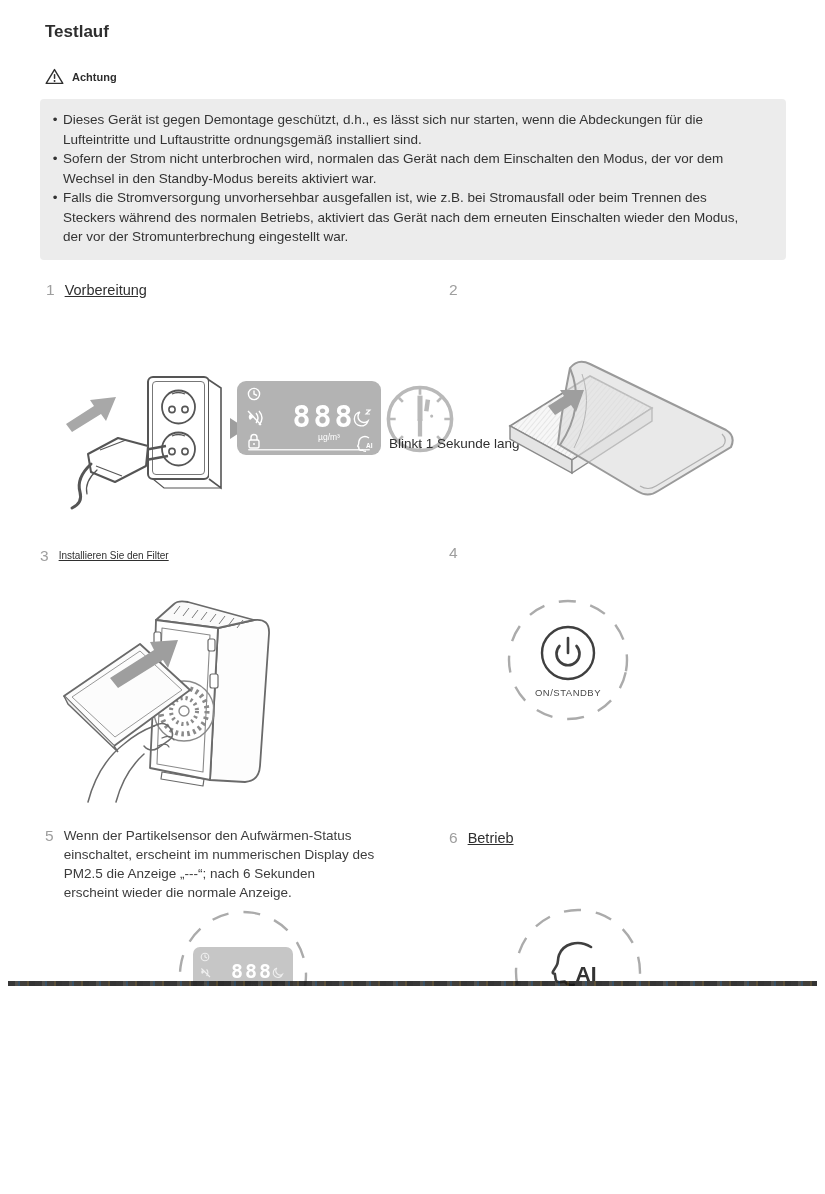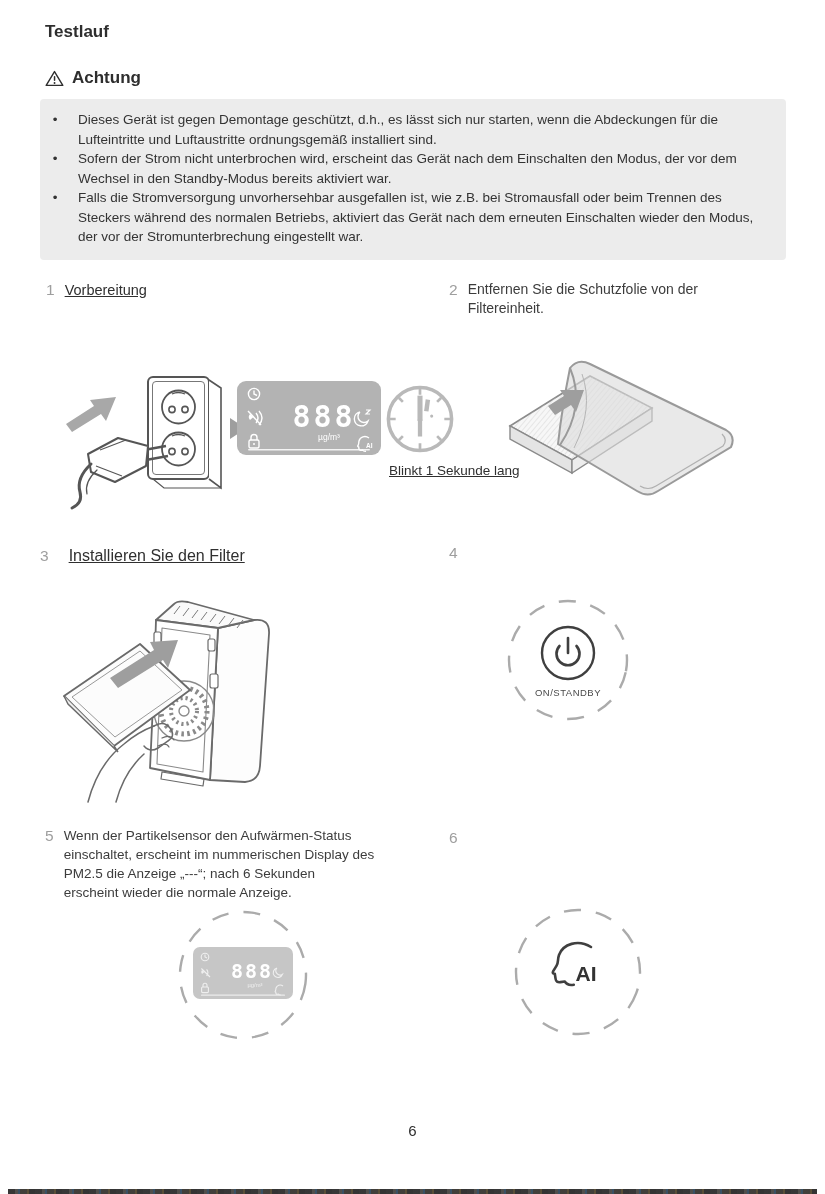--- a/index.html
+++ b/index.html
@@ -1,39 +1,39 @@
 <!DOCTYPE html>
 <html><head>
 <meta charset="utf-8">
 <style>
   * { margin:0; padding:0; box-sizing:border-box; }
   html,body { background:#fff; }
   body { font-family:"Liberation Sans", sans-serif; color:#3c3c3c; }
-  .page { position:relative; width:825px; height:1194px; margin:0 auto; background:#fff; overflow:hidden; }
+  .page { position:relative; width:825px; height:986px; margin:0 auto; background:#fff; overflow:hidden; }
 
   .doc-title { position:absolute; left:45px; top:22px; font-size:17px; font-weight:bold; color:#2e2e2e; }
 
   .caution-row { position:absolute; left:45px; top:68px; display:flex; align-items:center; gap:8px; }
-  .caution-row .label { font-size:17px; font-weight:bold; color:#2e2e2e; }
+  .caution-row .label { font-size:11px; font-weight:bold; color:#2e2e2e; }
 
   .note-box { position:absolute; left:40px; top:99px; width:746px; background:#ececec; border-radius:4px; padding:11px 14px 13px 10px; }
-  .note-box .bullet { display:flex; gap:18px; font-size:13.5px; line-height:19.5px; color:#333; }
+  .note-box .bullet { display:flex; gap:3px; font-size:13.5px; line-height:19.5px; color:#333; }
   .note-box .bullet .mark { flex:0 0 auto; width:10px; text-align:center; }
   .note-box .bullet .mark::before { content:"•"; color:#333; }
   .note-box .bullet .txt { white-space:pre-line; }
 
   .step { position:absolute; display:flex; gap:10px; }
   .step .num { font-size:15.5px; color:#9e9e9e; line-height:20px; }
   .step .tbody { }
   .step .stitle { font-size:14.5px; color:#2f2f2f; line-height:20px; margin-bottom:2px;text-decoration:underline; }
   .step .sbody { font-size:13.5px; color:#3c3c3c; line-height:19px; white-space:pre-line; }
 
   .illus { position:absolute; }
 
-  .blink-caption { position:absolute; left:389px; top:463px; font-size:13.5px; color:#2f2f2f;text-decoration:underline; }
+  .blink-caption { position:absolute; left:389px; top:436px; font-size:13.5px; color:#2f2f2f; }
 
   .display-panel { position:absolute; }
 
   .page-num { position:absolute; left:0; right:0; top:1122px; text-align:center; font-size:15px; color:#2e2e2e; }
 
   .scan-strip { position:absolute; left:8px; right:8px; bottom:0; height:5px; opacity:.85;
     background:repeating-linear-gradient(90deg,#141414 0 7px,#32302c 7px 10px,#16324a 10px 12px,#201d18 12px 19px,#3c2f14 19px 21px,#101010 21px 27px); }
 
   svg text { font-family:"Liberation Sans", sans-serif; }
   .seg { font-family:"DejaVu Sans Mono", monospace; font-weight:bold; }
@@ -55,44 +55,40 @@
   </div>
 
   <div class="note-box">
     <div class="bullet">
         <span class="mark"></span>
         <div class="txt">Dieses Gerät ist gegen Demontage geschützt, d.h., es lässt sich nur starten, wenn die Abdeckungen für die
 Lufteintritte und Luftaustritte ordnungsgemäß installiert sind.</div>
       </div>
     <div class="bullet">
         <span class="mark"></span>
-        <div class="txt">Sofern der Strom nicht unterbrochen wird, erscheint das Gerät nach dem Einschalten den Modus, der vor dem
+        <div class="txt">Sofern der Strom nicht unterbrochen wird, normalen das Gerät nach dem Einschalten den Modus, der vor dem
 Wechsel in den Standby-Modus bereits aktiviert war.</div>
       </div>
     <div class="bullet">
         <span class="mark"></span>
         <div class="txt">Falls die Stromversorgung unvorhersehbar ausgefallen ist, wie z.B. bei Stromausfall oder beim Trennen des
 Steckers während des normalen Betriebs, aktiviert das Gerät nach dem erneuten Einschalten wieder den Modus,
 der vor der Stromunterbrechung eingestellt war.</div>
       </div>
   </div>
 
   <div class="step" style="left:46px; top:280px; width:390px;">
     <div class="num">1</div>
     <div class="tbody">
       <div class="stitle">Vorbereitung</div>
     </div>
   </div>
 
   <div class="step" style="left:449px; top:280px; width:330px;">
     <div class="num">2</div>
-    <div class="tbody">
-      <div class="sbody" style="font-size:14px;">Entfernen Sie die Schutzfolie von der
-Filtereinheit.</div>
-    </div>
   </div>
 
   <svg class="illus" style="left:58px; top:360px;" width="190" height="150" viewBox="0 0 190 150">
 
     <polygon points="8,64 36,46 32,40 58,37 48,61 43,54 14,72" fill="#a8a8a8"></polygon>
 
     <rect x="90" y="17" width="61" height="102" rx="5" fill="#fff" stroke="#555" stroke-width="2"></rect>
     <path d="M151,20 L163,28 L163,128 L151,119" fill="#fff" stroke="#555" stroke-width="1.6"></path>
     <path d="M95,119 L106,128 L163,128" fill="none" stroke="#555" stroke-width="1.2"></path>
     <rect x="94.5" y="21.5" width="52" height="93" rx="3.5" fill="none" stroke="#777" stroke-width="1"></rect>
@@ -191,21 +187,21 @@
       <path d="M80,26 Q92,60 72,100" fill="none" stroke="#b5b5b5" stroke-width="1"></path>
       <path d="M220,86 Q226,92 221,98 L154,138 Q146,143 138,138" fill="none" stroke="#b0b0b0" stroke-width="1.2"></path>
     </g>
 
     <polygon points="46,58 62,48 58,42 82,42 74,64 69,57 53,67" fill="#9e9e9e"></polygon>
   </svg>
 
   <div class="step" style="left:40px; top:546px; width:360px;">
     <div class="num">3</div>
     <div class="tbody">
-      <div class="stitle" style="font-size:16px;margin-left:10px;">Installieren Sie den Filter</div>
+      <div class="stitle" style="font-size:10px;">Installieren Sie den Filter</div>
     </div>
   </div>
 
   <svg class="illus" style="left:58px; top:576px;" width="250" height="228" viewBox="0 0 250 228">
     <g stroke="#6a6a6a" fill="#fff" stroke-width="1.8" stroke-linejoin="round">
 
       <path d="M160,52 L196,44 Q212,42 211,58 L202,190 Q201,205 187,206 L152,204 Z" fill="#fdfdfd"></path>
 
       <path d="M98,44 L116,28 Q120,24 130,26 L196,44 L160,52 Z" fill="#fafafa"></path>
 
@@ -292,20 +288,21 @@
         <path d="M84,21 a4.8,4.8 0 1 0 5.6,6.2 a4.2,4.2 0 0 1 -5.6,-6.2"></path>
         <path d="M90,39 c-2.8,-2 -6.2,-0.7 -7,2 c-0.3,1.4 0,2 -0.7,3 q-0.5,0.9 0.4,1 l0.3,1.4 q0.1,1.1 1.4,0.9 l1.1,-0.15 q0.7,1.1 2.4,0.85"></path>
       </g>
       <rect x="8" y="47.5" width="84" height="1.3" rx="0.6" fill="#ececec"></rect>
     </g>
   </svg>
 
   <div class="step" style="left:449px; top:828px; width:320px;">
     <div class="num">6</div>
     <div class="tbody">
+      <div class="stitle">Betrieb</div>
     </div>
   </div>
 
   <svg class="illus" style="left:494px; top:896px;" width="168" height="158" viewBox="0 0 168 158">
     <circle cx="84" cy="76" r="62" fill="none" stroke="#ababab" stroke-width="2.4" stroke-dasharray="17 15" transform="rotate(20 84 76)"></circle>
     <g fill="none" stroke="#3f3f3f" stroke-width="2.6" stroke-linecap="round" stroke-linejoin="round">
       <path d="M97,51 c-13,-8 -28,-3 -32,8 c-1.6,4.6 -0.4,7.4 -2.4,10.6 l-3.4,5.6 q-1.4,2.3 1.6,2.5 l0.8,5.2 q0.5,3.8 4.8,3.2 l4.4,-0.6 q2.6,4.4 9,3.2"></path>
     </g>
     <text x="92" y="85" text-anchor="middle" font-size="21" font-weight="bold" fill="#333">AI</text>
   </svg>

